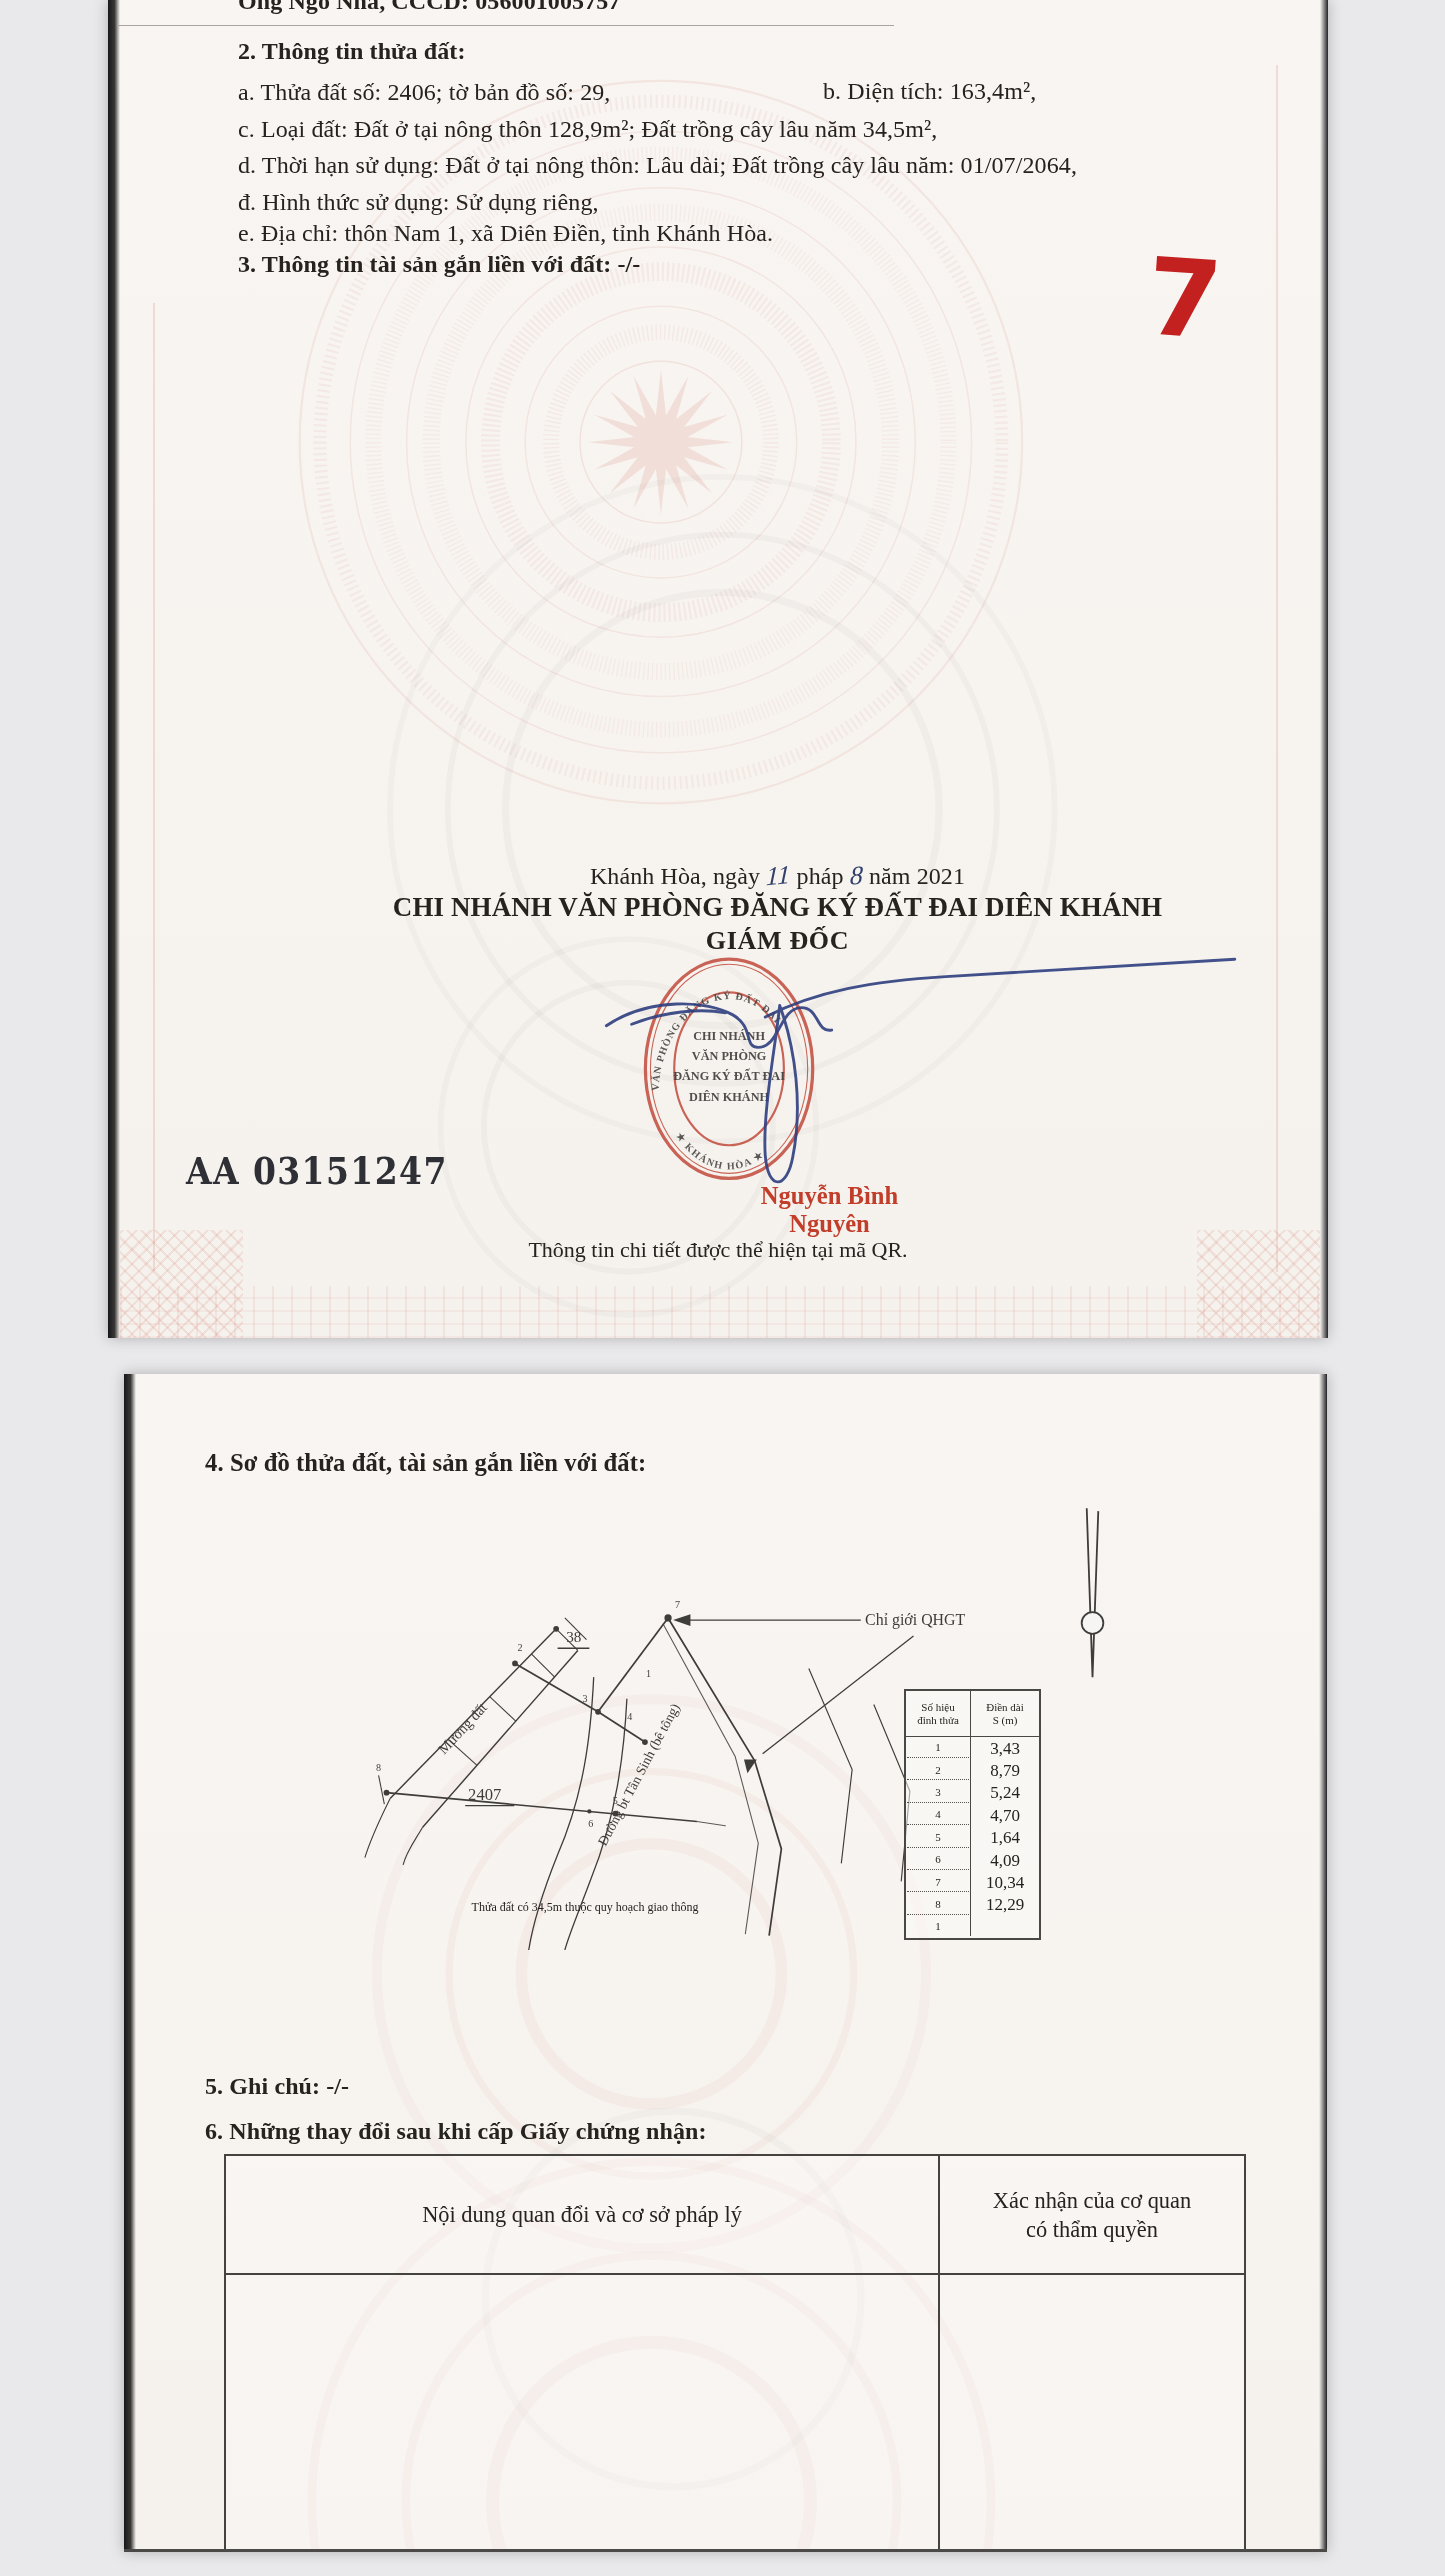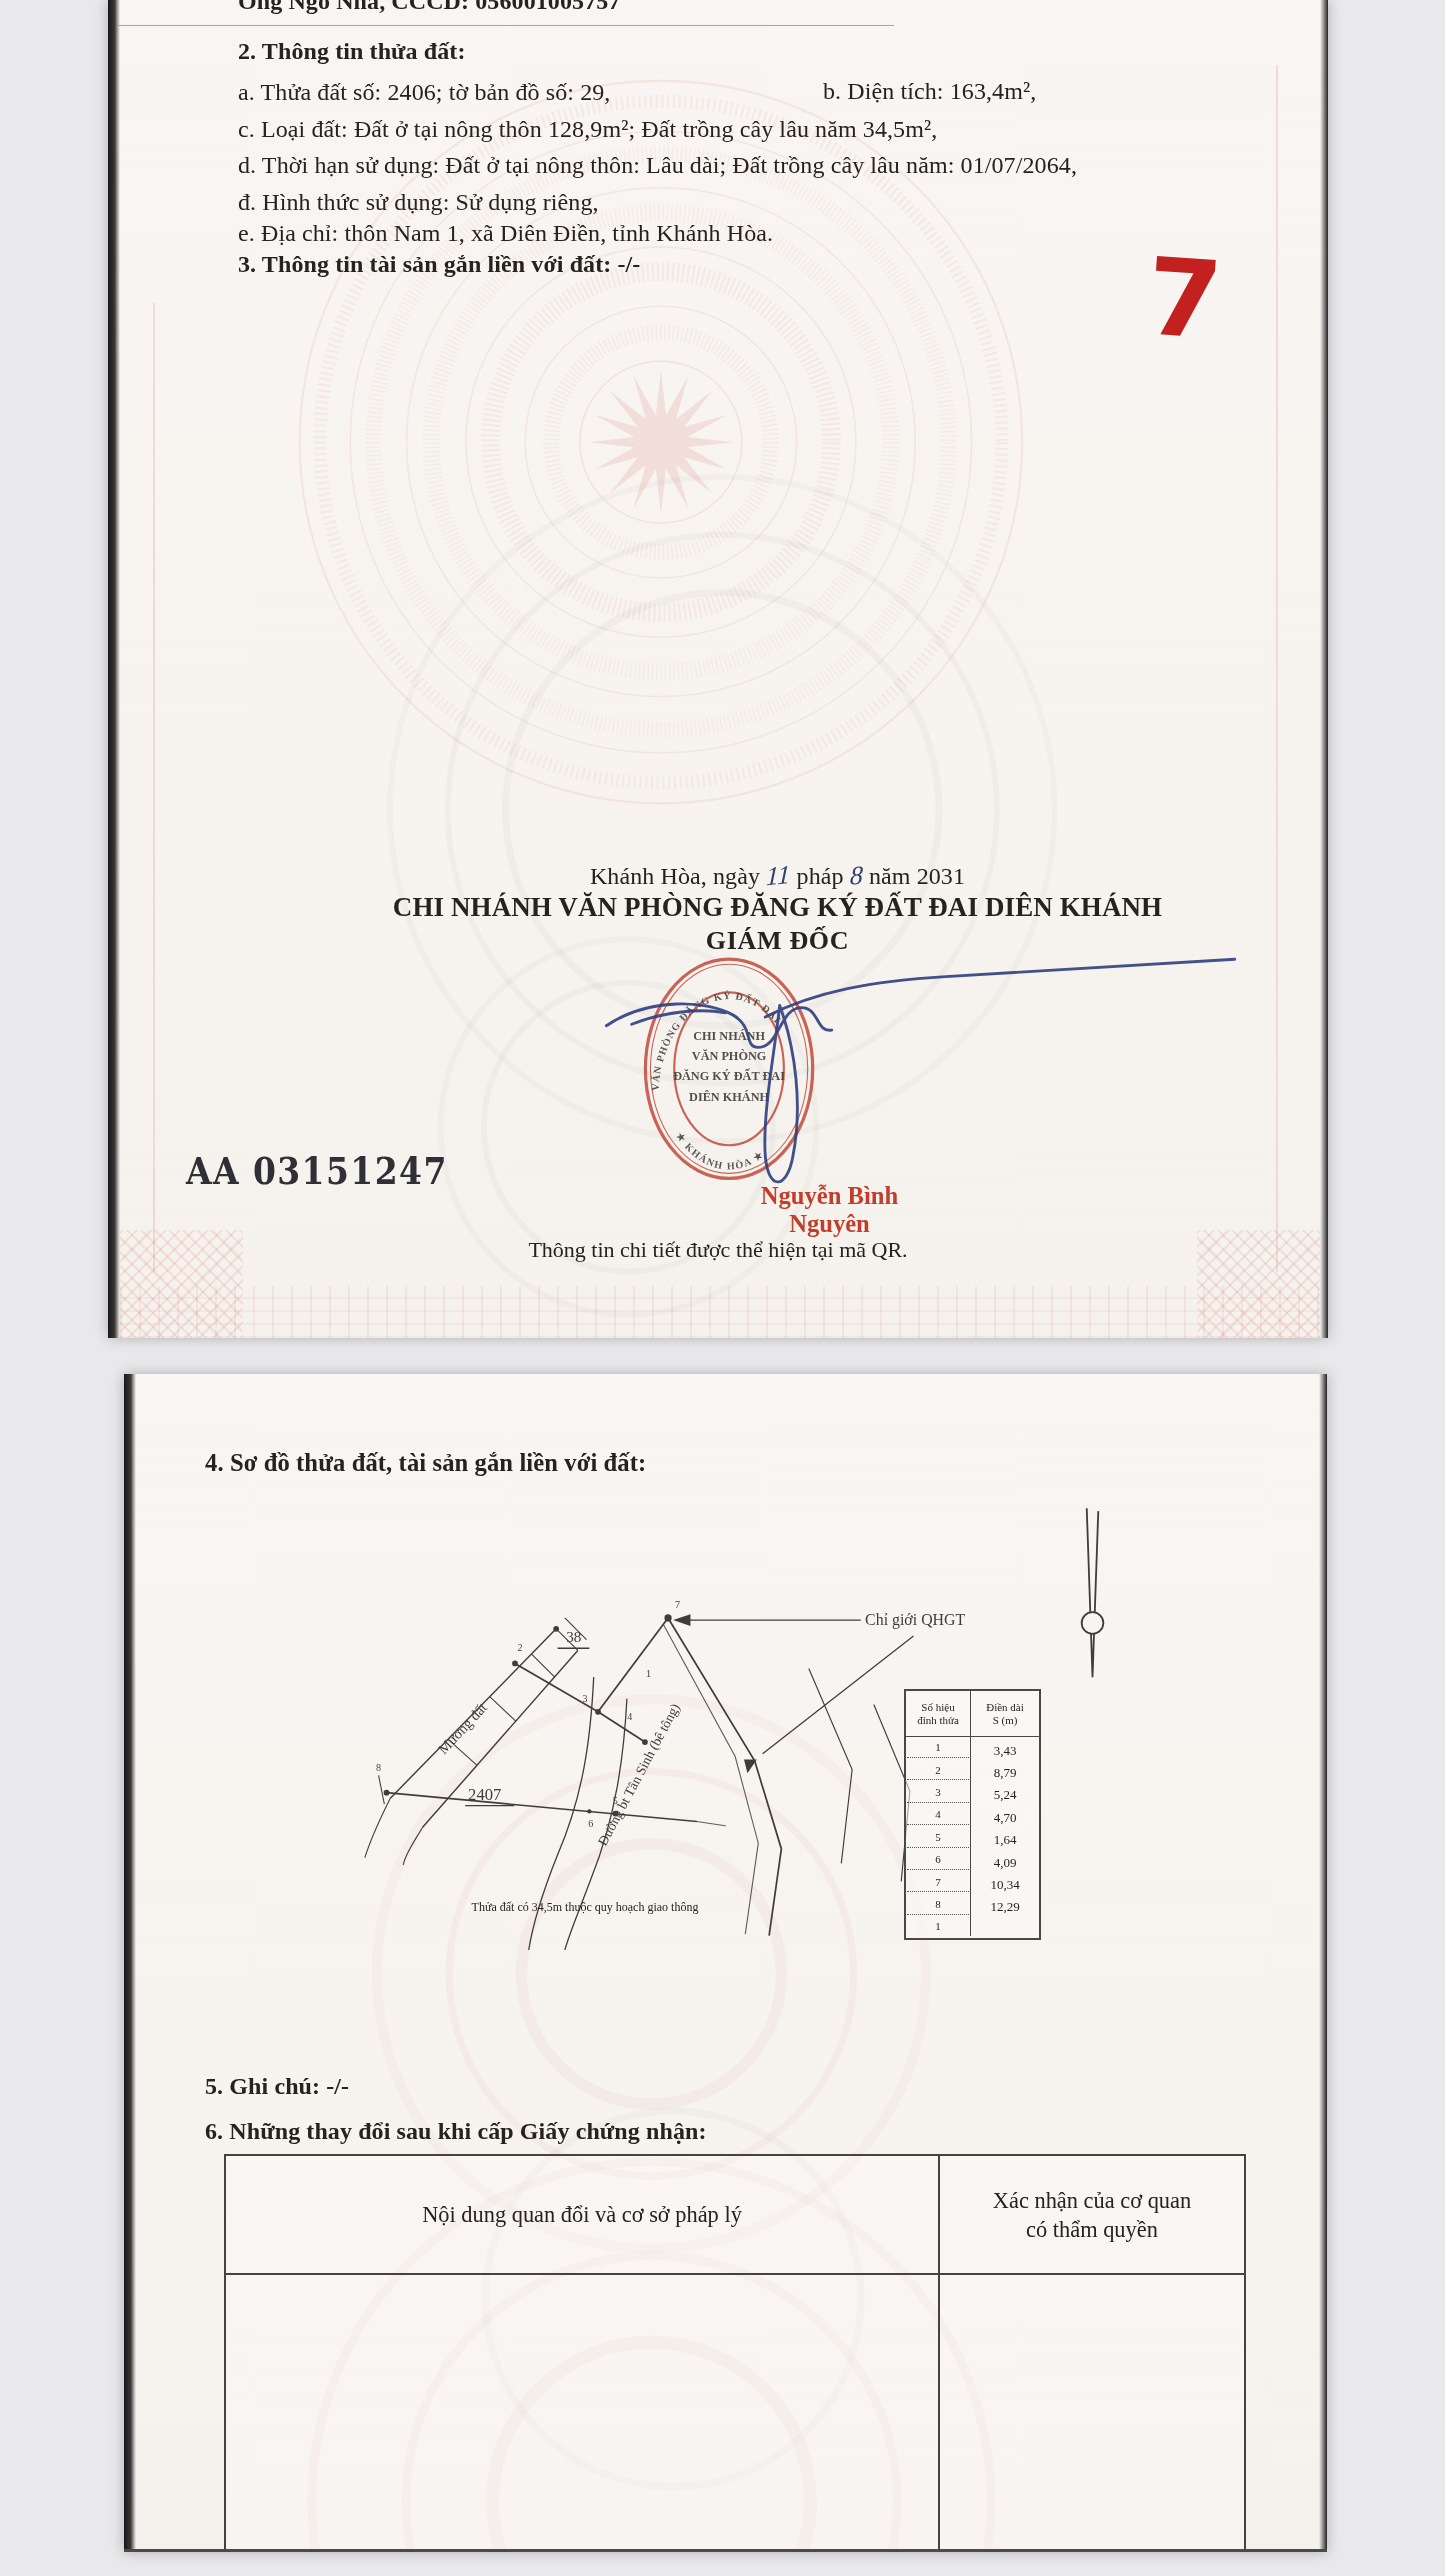--- a/index.html
+++ b/index.html
@@ -35,21 +35,21 @@
   .vtable{width:137px;height:251px;border:2.2px solid #4a4845;box-sizing:border-box;
         font-size:11px;background:rgba(252,250,248,.55);}
   .vt-head{display:flex;height:45px;border-bottom:1.4px solid #4a4845;text-align:center;}
   .vt-c1{width:64px;box-sizing:border-box;}
   .vt-c2{flex:1;border-left:1.4px solid #4a4845;box-sizing:border-box;}
   .vt-head .vt-c1,.vt-head .vt-c2{display:flex;flex-direction:column;justify-content:center;line-height:12.3px;}
   .vt-row{display:flex;height:22.4px;}
   .vt-row .vt-c1{position:relative;text-align:center;}
   .vnum{position:relative;top:4.3px;font-size:11px;}
   .vdots{position:absolute;left:1.4px;right:1.4px;bottom:1.4px;border-bottom:1.4px dotted #55524e;}
-  .vlen{display:flex;align-items:flex-end;justify-content:center;font-size:13px;padding-bottom:0.7px;text-align:right;}
+  .vlen{display:flex;align-items:flex-end;justify-content:center;font-size:17px;padding-bottom:0.7px;text-align:right;}
   .vt-close{height:20px;display:flex;}
   
   .ctable{border:2.2px solid #45433f;border-bottom:none;box-sizing:border-box;
         background:rgba(252,250,248,.35);}
   .ct-head{display:flex;height:117px;border-bottom:2.2px solid #45433f;}
   .ct-c1{width:712px;display:flex;align-items:center;justify-content:center;
         font-size:22.4px;box-sizing:border-box;}
   .ct-c2{flex:1;border-left:2.2px solid #45433f;display:flex;flex-direction:column;
         align-items:center;justify-content:center;font-size:22.4px;line-height:29px;box-sizing:border-box;}
   .ct-body{display:flex;height:277px;}
@@ -107,21 +107,21 @@
     <div class="doc b abs" style="left:130px;top:251px;">3. Thông tin tài sản gắn liền với đất: -/-</div>
 
     <div class="red-mark abs" style="left:1039px;top:246px;">7</div>
 
     <div class="abs center" style="left:238px;top:861px;width:863px;">
       <div class="doc" style="white-space:normal;">
         <span>Khánh Hòa, ngày</span>
         <span class="ink">11</span>
         <span>pháp</span>
         <span class="ink">8</span>
-        <span>năm 2031</span>
+        <span>năm 2021</span>
       </div>
       <div class="doc b" style="font-size:27px;margin-top:1px;white-space:normal;">CHI NHÁNH VĂN PHÒNG ĐĂNG KÝ ĐẤT ĐAI DIÊN KHÁNH</div>
       <div class="doc b" style="font-size:26px;margin-top:2.9px;letter-spacing:0.7px;">GIÁM ĐỐC</div>
     </div>
 
     <svg class="abs" style="left:514px;top:952px;" width="217" height="238" viewBox="0 0 300 330">
       <g fill="none" stroke="#bf4434" opacity=".82">
         <ellipse cx="148" cy="162" rx="116" ry="152" stroke-width="4.5"></ellipse>
         <ellipse cx="148" cy="162" rx="109" ry="145" stroke-width="1.5"></ellipse>
         <ellipse cx="148" cy="162" rx="76" ry="106" stroke-width="3"></ellipse>

